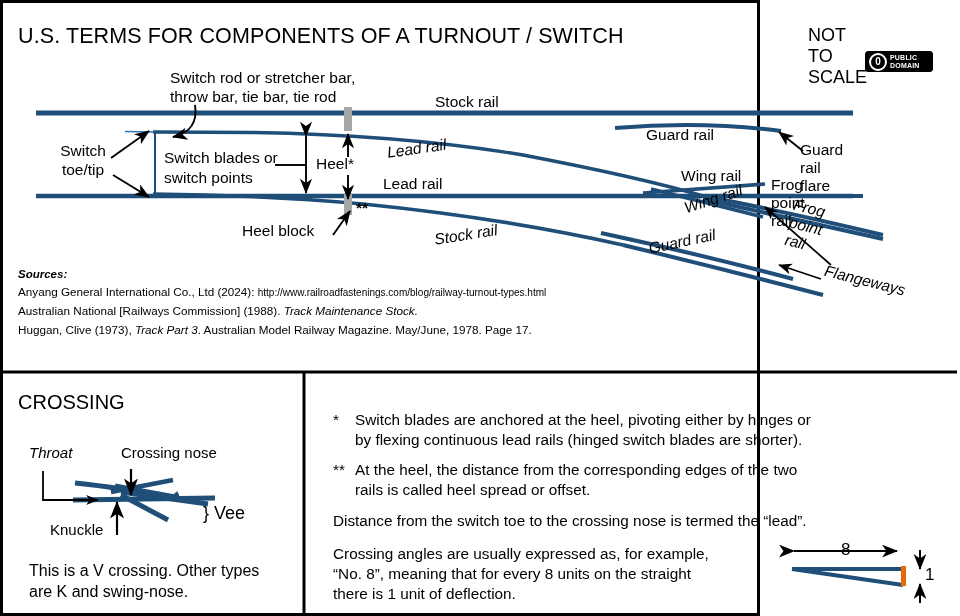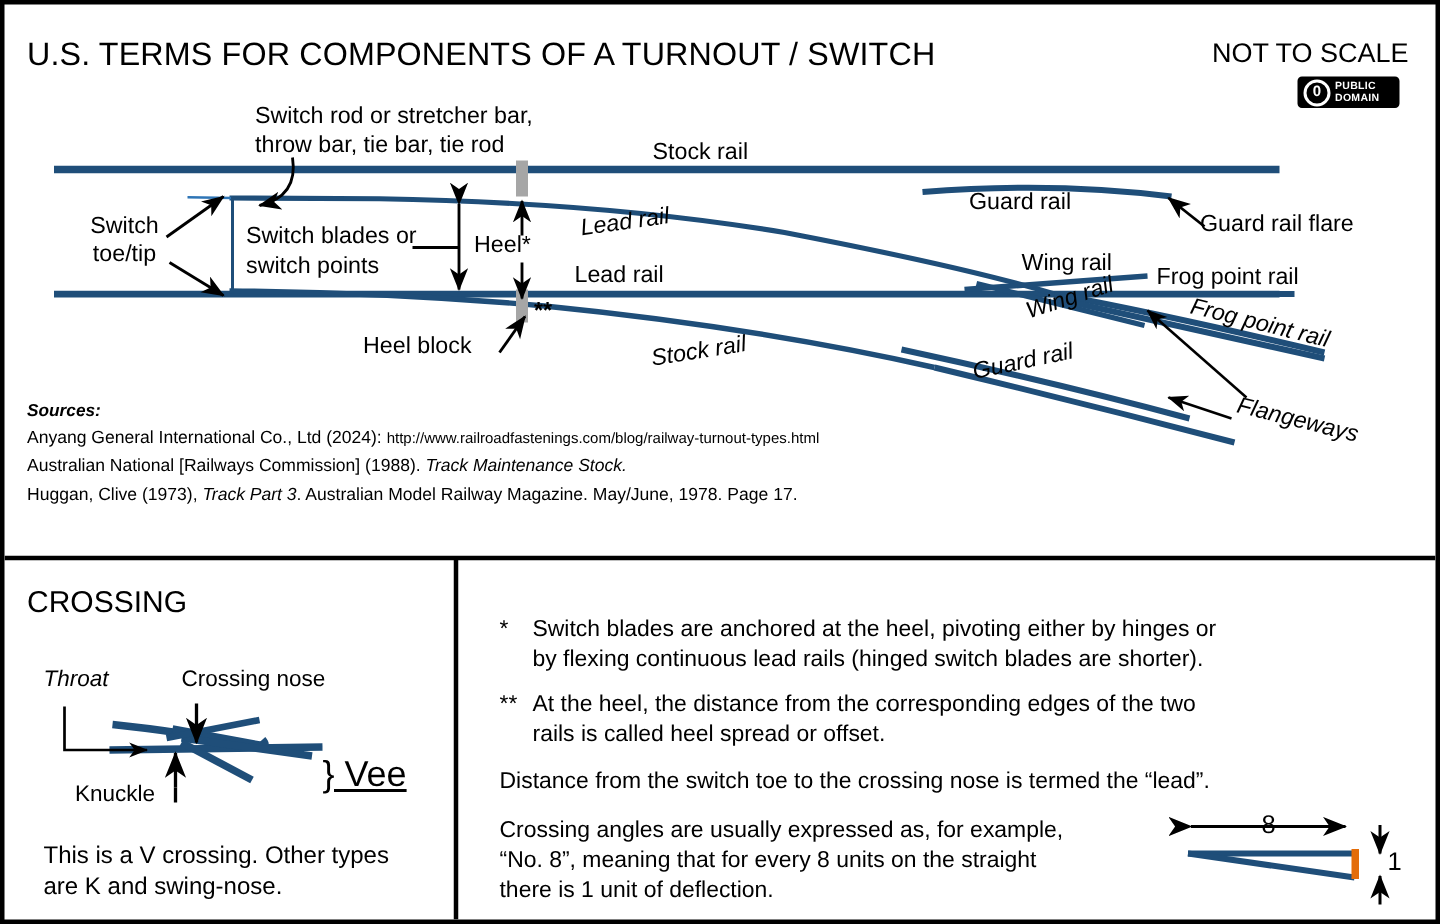--- a/index.html
+++ b/index.html
@@ -1,18 +1,18 @@
 <!DOCTYPE html>
 <html><head>
 <meta charset="utf-8">
 <style>
   html,body{margin:0;padding:0;background:#fff;}
   body{width:960px;height:616px;overflow:hidden;
        font-family:"Liberation Sans",sans-serif;color:#000;}
-  #page{position:relative;width:960px;height:616px;box-sizing:border-box;
+  #page{position:relative;width:760px;height:616px;box-sizing:border-box;
         border:3px solid #000;background:#fff;}
   .abs{position:absolute;}
   svg{display:block;}
   #svgroot{position:absolute;left:0;top:0;width:954px;height:610px;}
 
   .ttl{font-size:21.5px;font-weight:400;letter-spacing:.1px;}
   .nts{font-size:18px;}
   .lbl{font-size:15.5px;}
   .lbl-i{font-size:15.5px;font-style:italic;}
   .src-h{font-size:11.5px;font-style:italic;font-weight:bold;}
@@ -181,21 +181,21 @@
       <div><span>Anyang General International Co., Ltd (2024): </span><span class="url">http://www.railroadfastenings.com/blog/railway-turnout-types.html</span></div>
       <div><span>Australian National [Railways Commission] (1988). </span><i>Track Maintenance Stock.</i></div>
       <div><span>Huggan, Clive (1973), </span><i>Track Part 3</i><span>. Australian Model Railway Magazine. May/June, 1978. Page 17.</span></div>
     </div>
   </div>
 
   <div class="abs crossing-ttl" style="left:15px;top:388px;">CROSSING</div>
   <div class="abs cr-lbl" style="left:26px;top:441px;font-style:italic;">Throat</div>
   <div class="abs cr-lbl" style="left:118px;top:441px;">Crossing nose</div>
   <div class="abs cr-lbl" style="left:47px;top:518px;">Knuckle</div>
-  <div class="abs cr-lbl" style="left:212px;top:500px;font-size:24px;text-decoration:underline;">} Vee</div>
+  <div class="abs cr-lbl" style="left:200px;top:500px;font-size:18px;">} Vee</div>
   <div class="abs cr-body" style="left:26px;top:558px;line-height:1.3;">
     <div>This is a V crossing. Other types</div>
     <div>are K and swing-nose.</div>
   </div>
 
   <div class="abs note" style="left:330px;top:407px;width:580px;">
     <div style="display:flex;">
       <div style="width:22px;flex:none;">*</div>
       <div>
         <div>Switch blades are anchored at the heel, pivoting either by hinges or</div>

